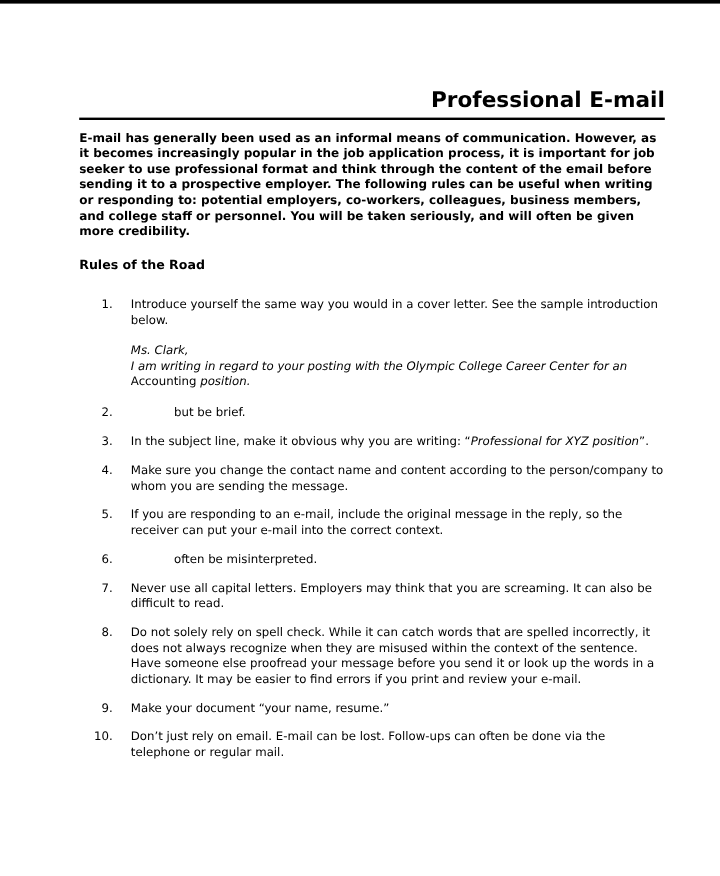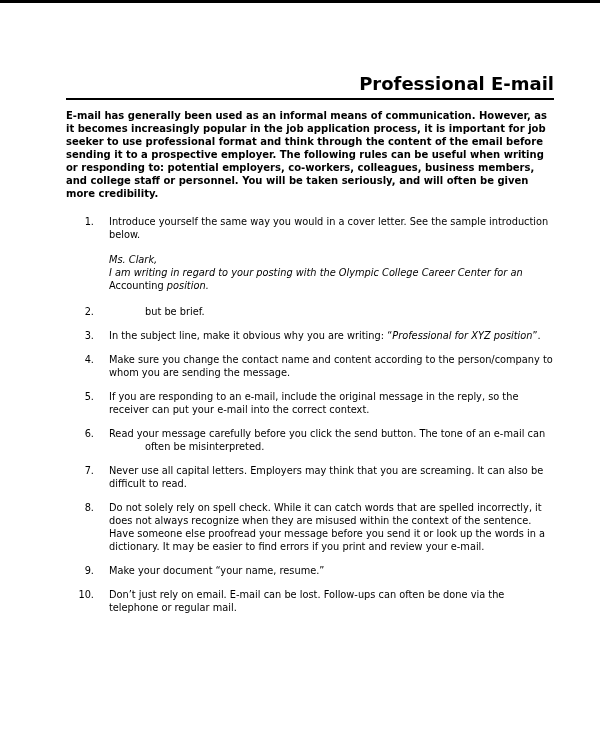--- a/index.html
+++ b/index.html
@@ -68,20 +68,21 @@
 </head>
 <body>
 
 <div class="page">
 
   <h1 class="doc-title">Professional E-mail</h1>
   <hr class="title-rule">
 
   <p class="intro">E-mail has generally been used as an informal means of communication. However, as it becomes increasingly popular in the job application process, it is important for job seeker to use professional format and think through the content of the email before sending it to a prospective employer. The following rules can be useful when writing or responding to: potential employers, co-workers, colleagues, business members, and college staff or personnel. You will be taken seriously, and will often be given more credibility.</p>
 
+  <h2 class="rules-heading">Rules of the Road</h2>
 
   <ol class="rules">
 
     <li class="rule">
       <span class="num">1.</span>
       <div class="txt">
         <div>Introduce yourself the same way you would in a cover letter.  See the sample introduction below.</div>
         <div class="example">
           <span class="it">Ms. Clark,</span><br>
           <span class="it">I am writing in regard to your posting with the Olympic College Career Center for an </span><span>Accounting</span><span class="it"> position.</span>
@@ -109,21 +110,20 @@
     </li>
 
     <li class="rule">
       <span class="num">5.</span>
       <div class="txt">If you are responding to an e-mail, include the original message in the reply, so the receiver can put your e-mail into the correct context.</div>
     </li>
 
     <li class="rule">
       <span class="num">6.</span>
       <div class="txt">
-        <div>Read your message carefully before you click the send button. The tone of an e-mail can</div>
         <div class="indent2">often be misinterpreted.</div>
       </div>
     </li>
 
     <li class="rule">
       <span class="num">7.</span>
       <div class="txt">Never use all capital letters. Employers may think that you are screaming. It can also be difficult to read.</div>
     </li>
 
     <li class="rule">

